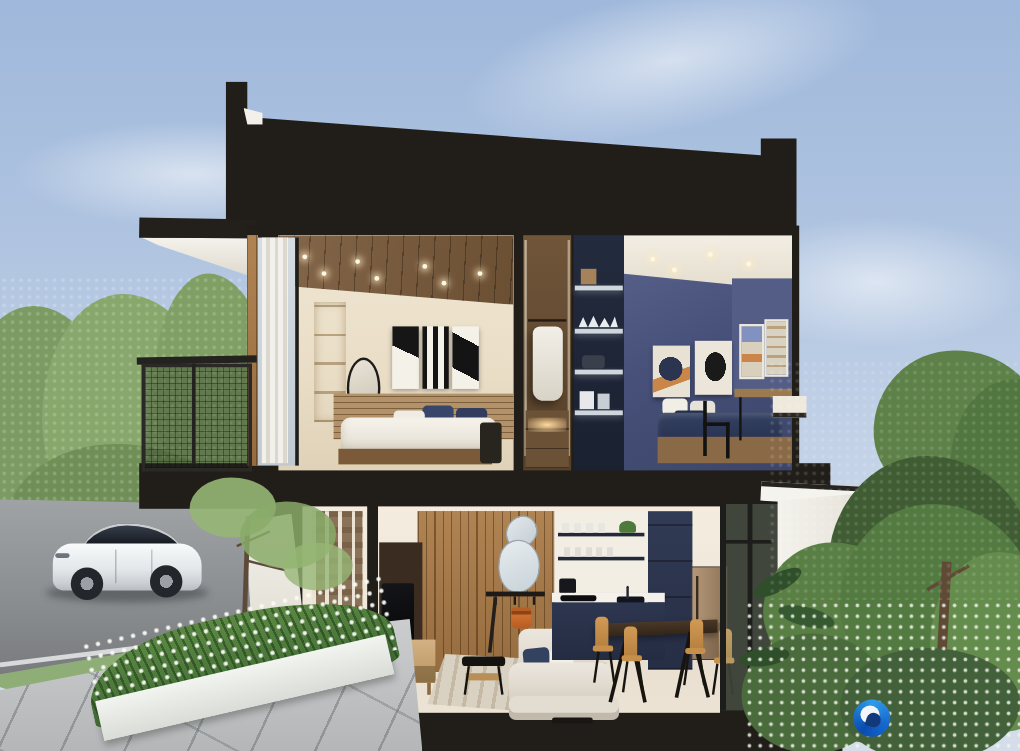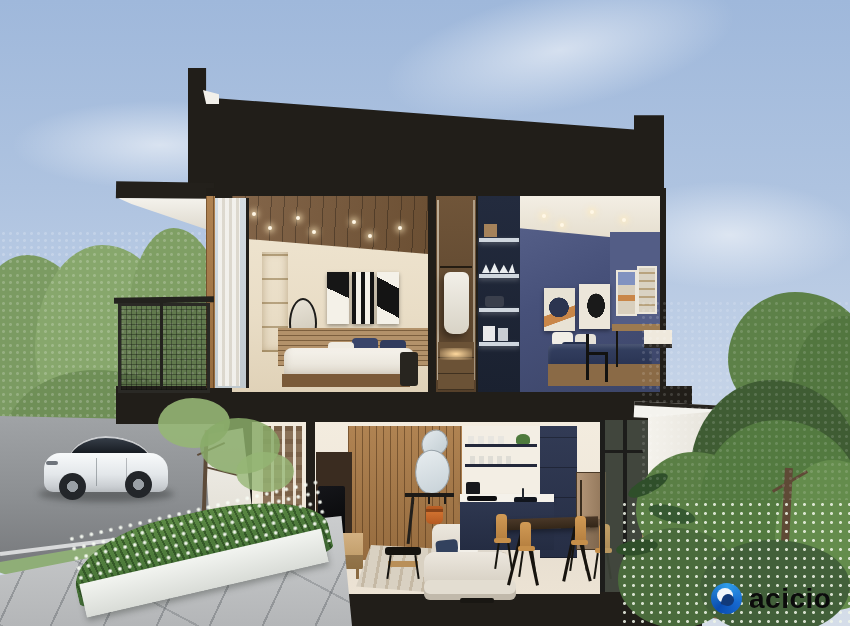--- a/index.html
+++ b/index.html
@@ -308,16 +308,15 @@
 
   <div>
     <div class="a" style="left:70px;top:512px;width:260px;height:70px;transform:rotate(-13deg);border-radius:40% 50% 10% 10%/70% 60% 10% 10%;
          background:linear-gradient(180deg,#5c8a44,#3f6b33);background-image:repeating-linear-gradient(78deg,rgba(20,45,15,0.45) 0 2px,transparent 2px 6px),linear-gradient(180deg,#5c8a44,#3f6b33);"></div>
     <div class="speck" style="left:70px;top:505px;width:260px;height:66px;transform:rotate(-13deg);background-image:radial-gradient(rgba(248,252,244,0.95) 1.2px,transparent 2.4px);background-size:10px 10px;"></div>
     <div class="a" style="left:80px;top:556px;width:248px;height:34px;transform:rotate(-13deg);background:linear-gradient(180deg,#f2f4f0,#d9dcd7);box-shadow:0 4px 6px rgba(40,45,40,0.35);"></div>
   </div>
 
   <div class="logo">
     <div class="logo-icon"></div>
-    <div class="logo-text">acicio</div>
   </div>
 
 </div>
 
 </body></html>

